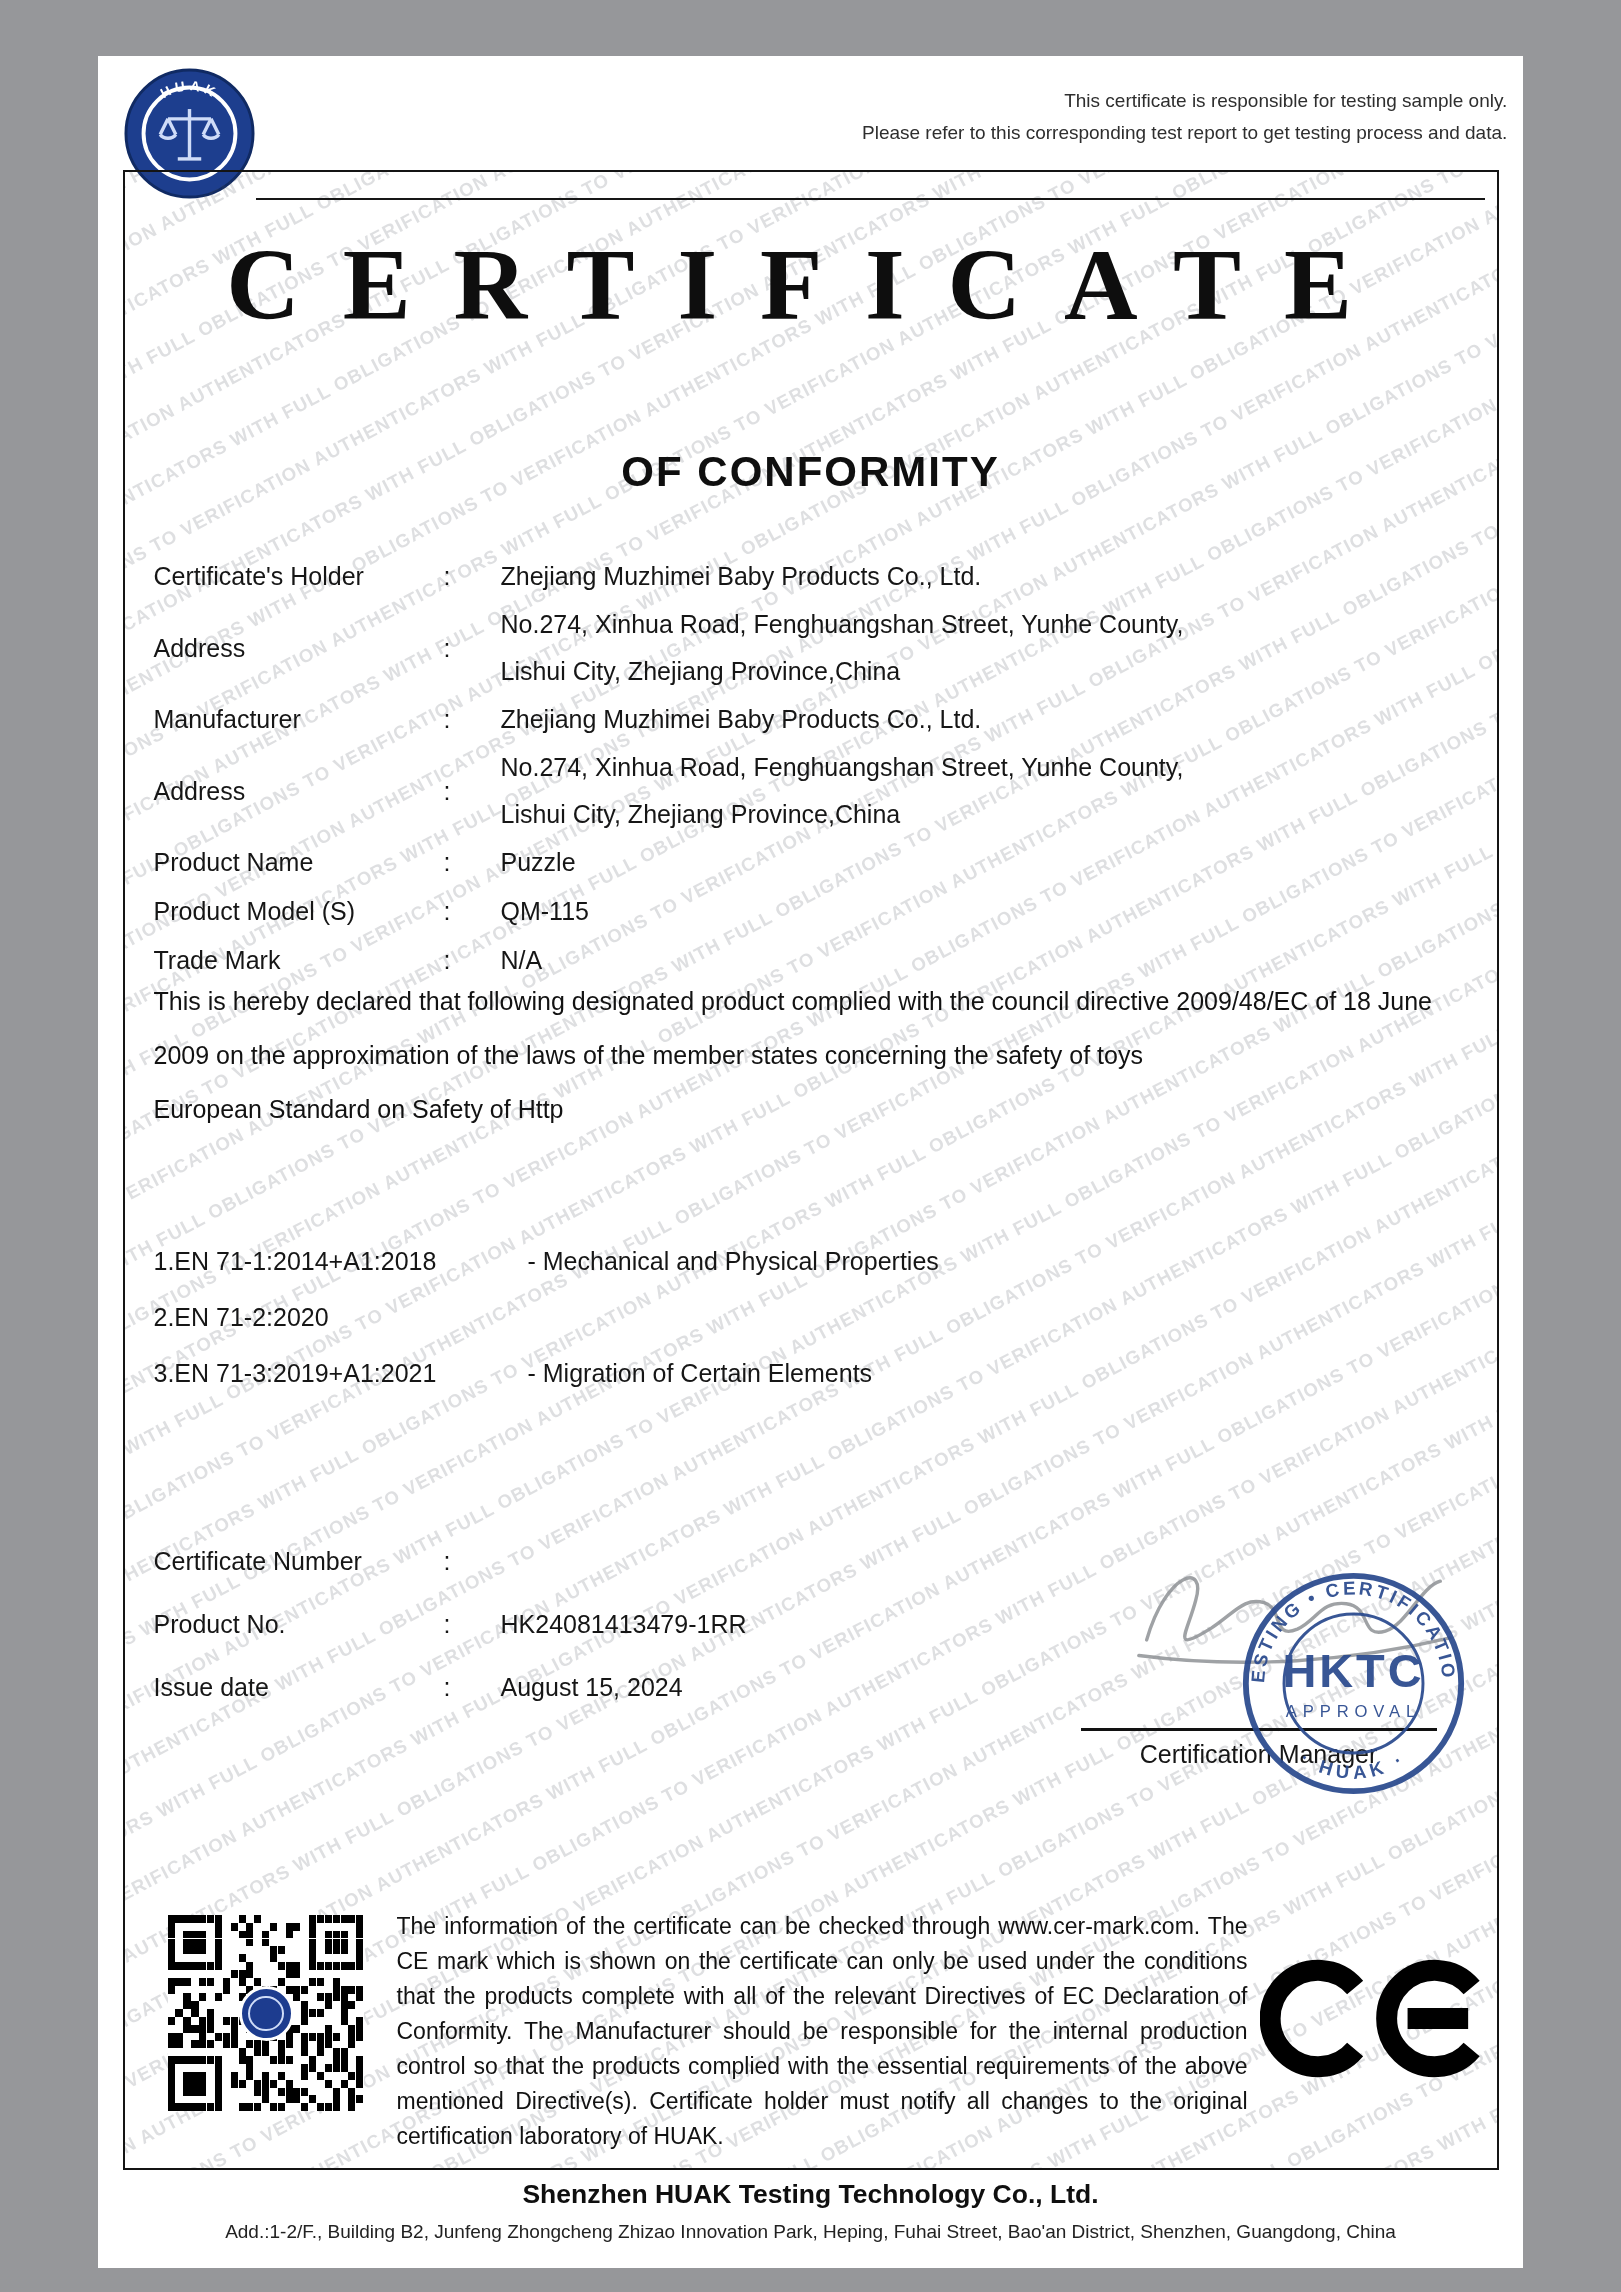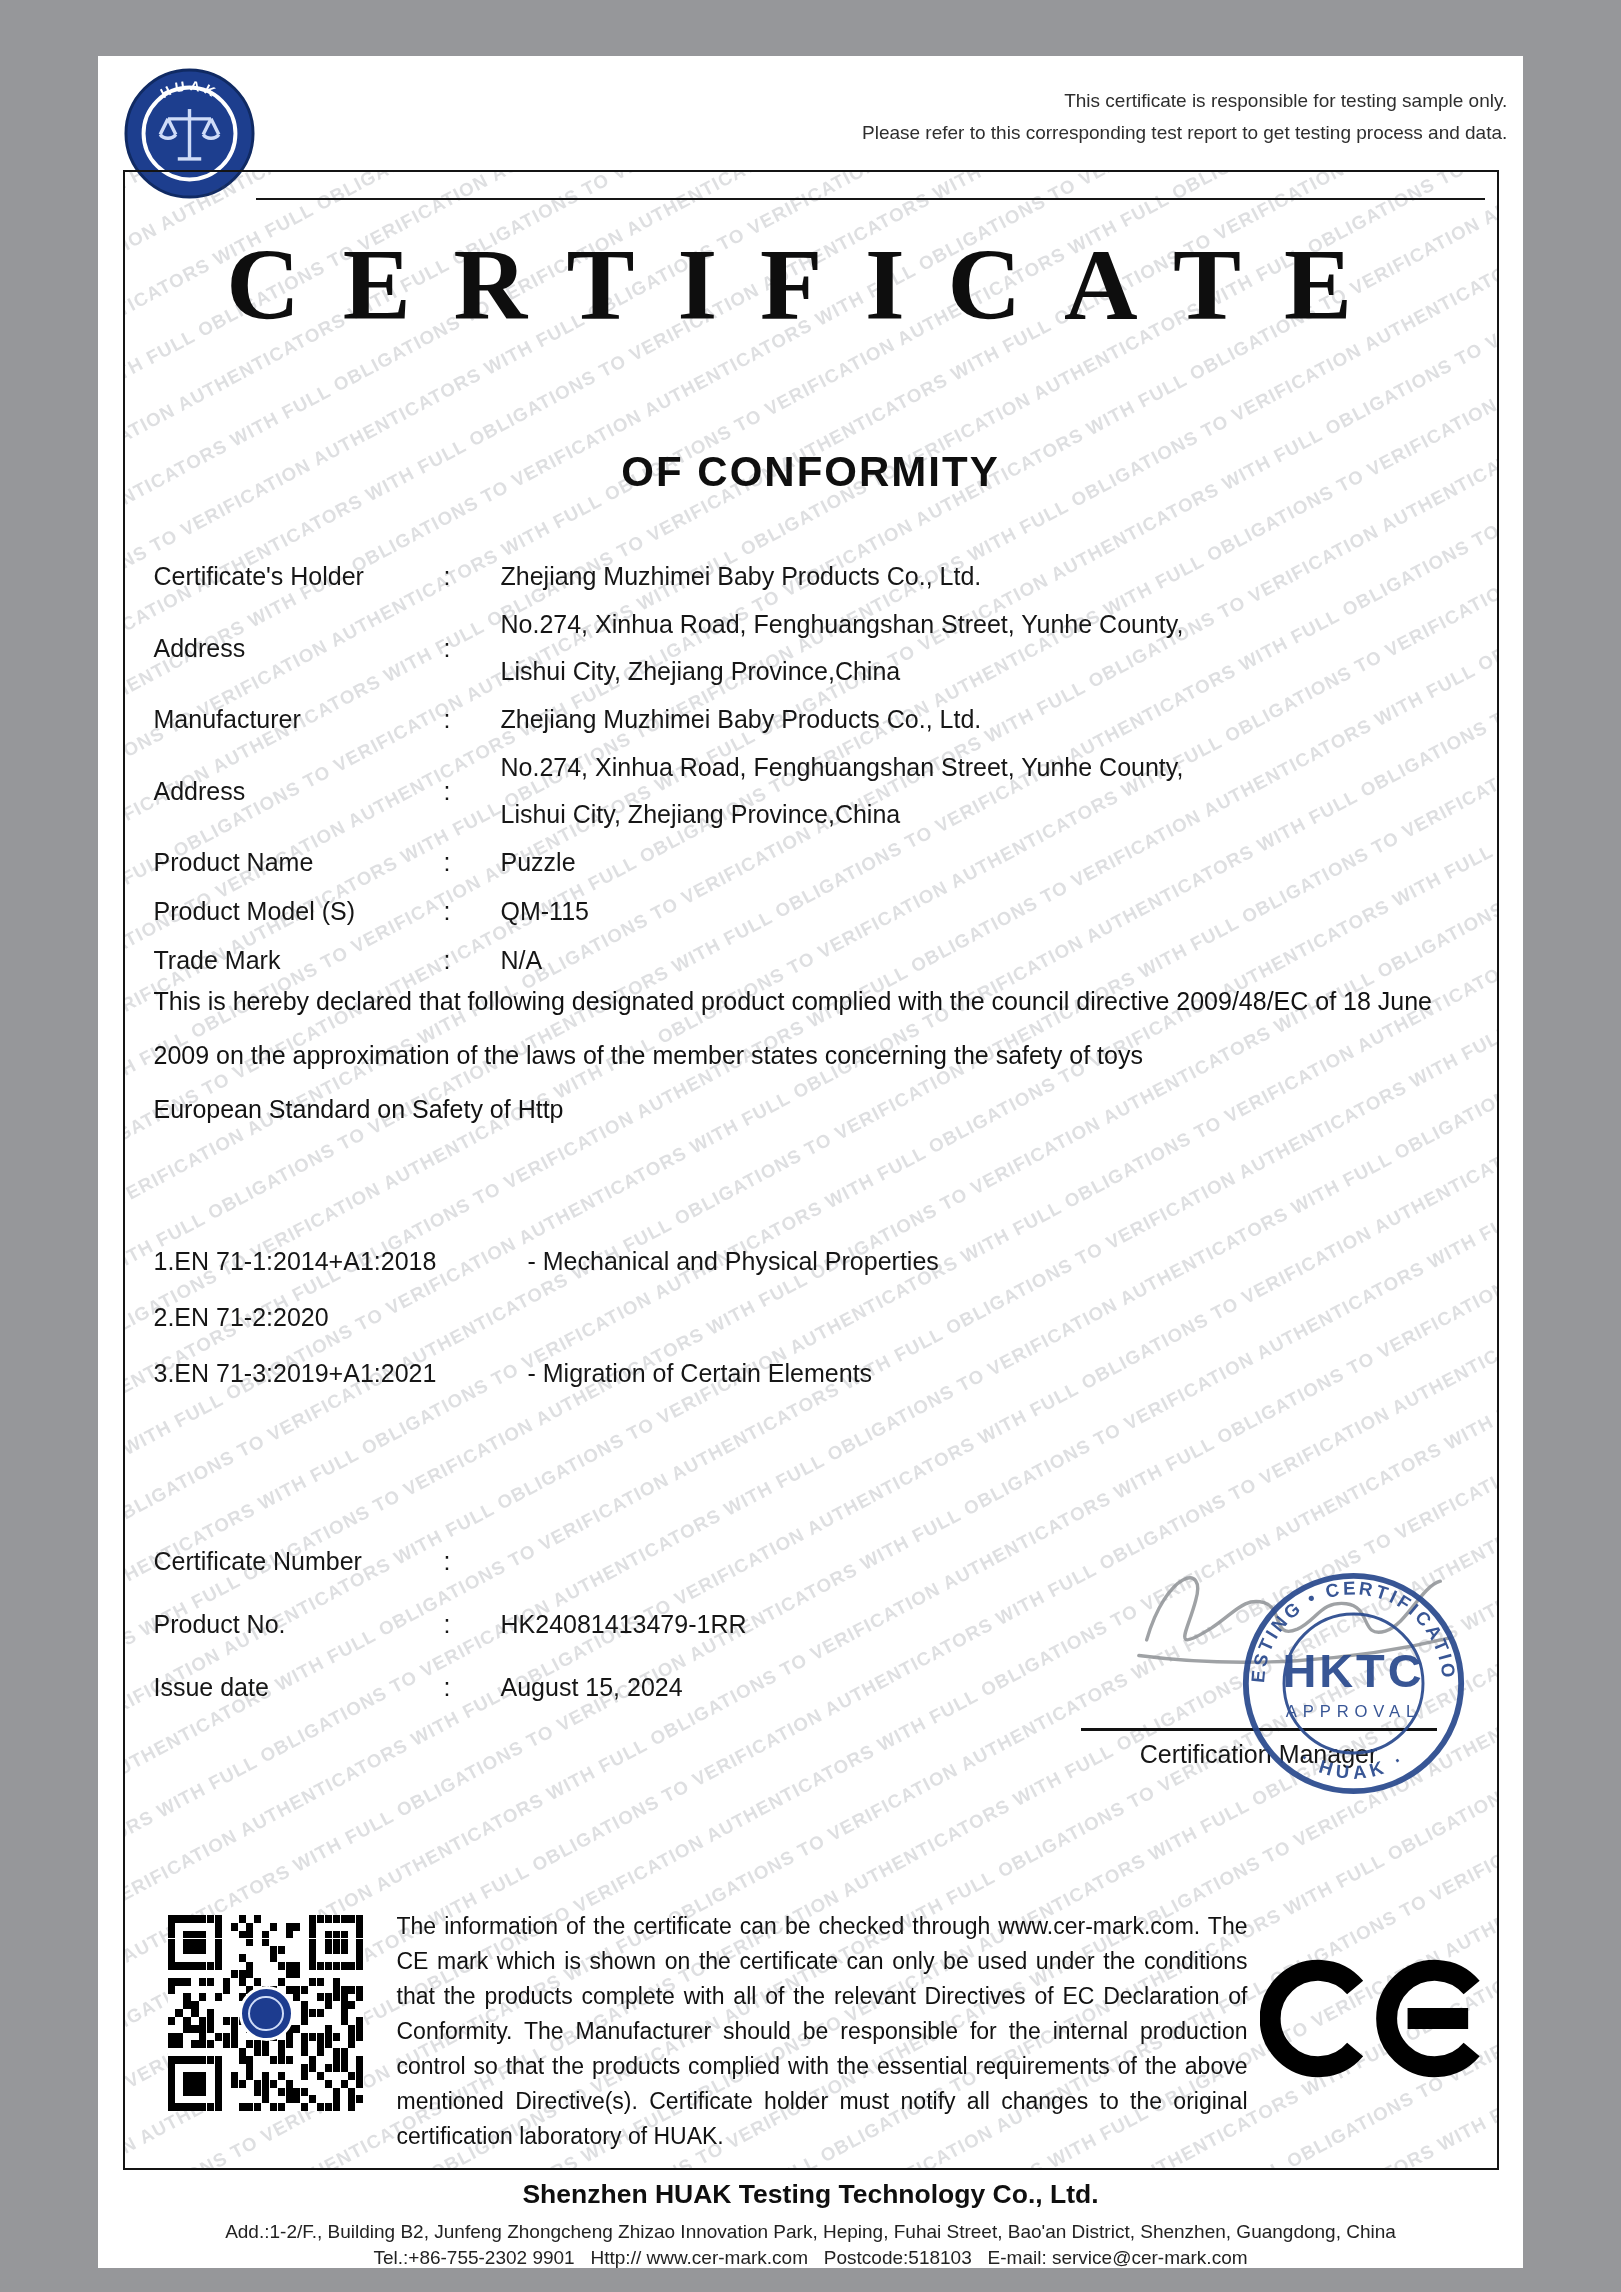--- a/index.html
+++ b/index.html
@@ -597,17 +597,16 @@
         <path d="M 122.5,60.1 A 62,62 0 1 0 122.5,139.9"></path>
         <path d="M 272.5,60.1 A 62,62 0 1 0 272.5,139.9"></path>
         <path d="M 190,100 L 268,100"></path>
       </g>
     </svg>
   </div>
 
   <div class="footer">
     <div class="company">Shenzhen HUAK Testing Technology Co., Ltd.</div>
     <div class="addr">Add.:1-2/F., Building B2, Junfeng Zhongcheng Zhizao Innovation Park, Heping, Fuhai Street, Bao'an District, Shenzhen, Guangdong, China</div>
-    <div class="contact">Tel.:+86-755-2302 9901   Http:// www.cer-mark.com   Postcode:518103   E-mail: service@cer-mark.com</div>
   </div>
 
 </div>
 
 
 </body></html>

